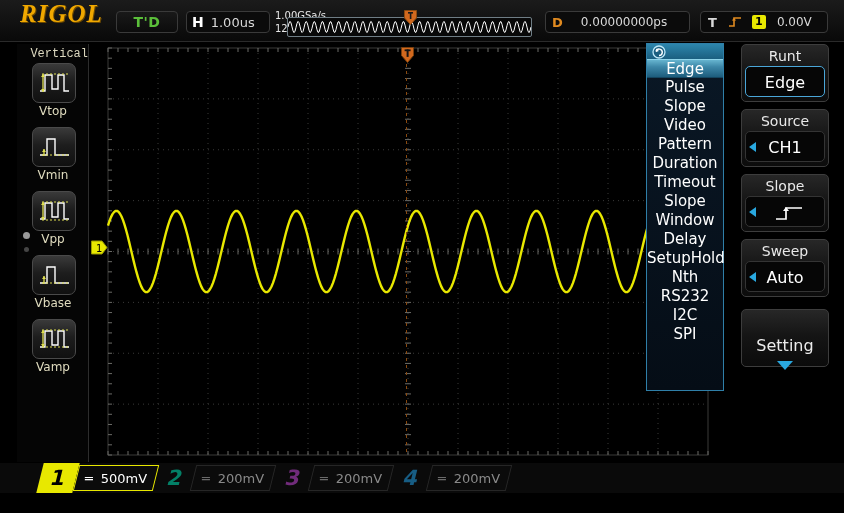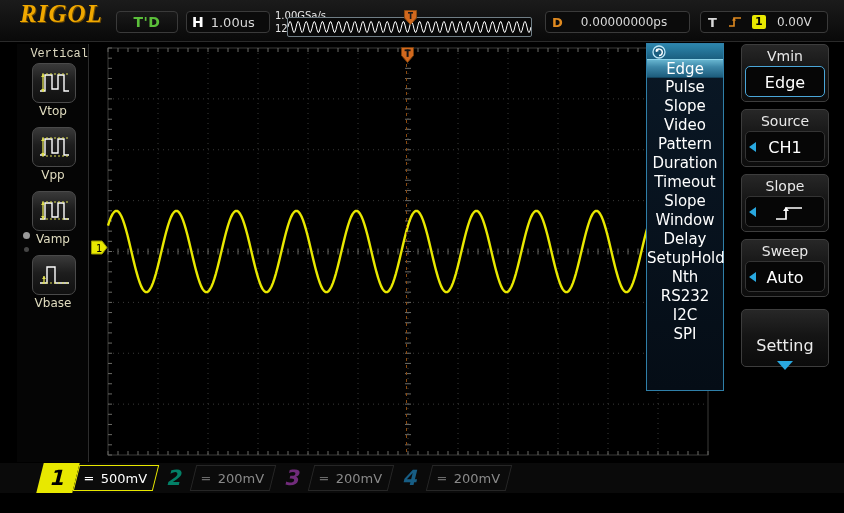--- a/index.html
+++ b/index.html
@@ -257,60 +257,71 @@
           <path d="M7 27 L12 27 L12 11 L19 11 L19 25 L25 25 L25 11 L31 11 L31 27 L36 27" fill="none" stroke="#ffffff" stroke-width="1.4"></path>
           <path d="M9 10 H35" stroke="#dede50" stroke-width="1" stroke-dasharray="2 2"></path>
           <path d="M10 10 V28" stroke="#dede50" stroke-width="1.3"></path>
           <path d="M10 10 l-2 3 h4 z" fill="#dede50"></path>
           <path d="M10 28 l-2 -3 h4 z" fill="#dede50"></path>
         </svg>
       </div>
       <div class="sb-label">Vtop</div>
     </div>
 
+    <div class="sb-item">
+      <div class="sb-btn">
+        <svg width="42" height="38" viewBox="0 0 42 38">
+          <path d="M7 27 L14 27 L14 11 L22 11 L22 27 L36 27" fill="none" stroke="#ffffff" stroke-width="1.4"></path>
+          <path d="M9 27 H35" stroke="#dede50" stroke-width="1" stroke-dasharray="2 2"></path>
+          <path d="M11 21 V28" stroke="#dede50" stroke-width="1.3"></path>
+          <path d="M11 21 l-2 3 h4 z" fill="#dede50"></path>
+        </svg>
+      </div>
+      <div class="sb-label">Vmin</div>
+    </div>
 
     <div class="sb-item">
       <div class="sb-btn">
         <svg width="42" height="38" viewBox="0 0 42 38">
           <path d="M7 27 L12 27 L12 11 L19 11 L19 25 L25 25 L25 11 L31 11 L31 27 L36 27" fill="none" stroke="#ffffff" stroke-width="1.4"></path>
           <path d="M9 10 H35" stroke="#dede50" stroke-width="1" stroke-dasharray="2 2"></path>
           <path d="M9 28 H35" stroke="#dede50" stroke-width="1" stroke-dasharray="2 2"></path>
           <path d="M10 10 V28" stroke="#dede50" stroke-width="1.3"></path>
           <path d="M10 10 l-2 3 h4 z" fill="#dede50"></path>
           <path d="M10 28 l-2 -3 h4 z" fill="#dede50"></path>
         </svg>
       </div>
       <div class="sb-label">Vpp</div>
     </div>
 
 
     <div class="sb-item">
       <div class="sb-btn">
         <svg width="42" height="38" viewBox="0 0 42 38">
+          <path d="M7 27 L14 27 L14 11 L22 11 L22 27 L36 27" fill="none" stroke="#ffffff" stroke-width="1.4"></path>
+          <path d="M9 27 H35" stroke="#dede50" stroke-width="1" stroke-dasharray="2 2"></path>
+          <path d="M11 20 V28" stroke="#dede50" stroke-width="1.3"></path>
+          <path d="M11 20 l-2 3 h4 z" fill="#dede50"></path>
+        </svg>
+      </div>
+      <div class="sb-label">Vbase</div>
+    </div>
+
+    <div class="sb-item">
+      <div class="sb-btn">
+        <svg width="42" height="38" viewBox="0 0 42 38">
           <path d="M7 27 L12 27 L12 11 L19 11 L19 25 L25 25 L25 11 L31 11 L31 27 L36 27" fill="none" stroke="#ffffff" stroke-width="1.4"></path>
           <path d="M9 10 H35" stroke="#dede50" stroke-width="1" stroke-dasharray="2 2"></path>
           <path d="M9 27 H35" stroke="#dede50" stroke-width="1" stroke-dasharray="2 2"></path>
           <path d="M10 10 V27" stroke="#dede50" stroke-width="1.3"></path>
           <path d="M10 10 l-2 3 h4 z" fill="#dede50"></path>
           <path d="M10 27 l-2 -3 h4 z" fill="#dede50"></path>
         </svg>
       </div>
       <div class="sb-label">Vamp</div>
-    </div>
-
-    <div class="sb-item">
-      <div class="sb-btn">
-        <svg width="42" height="38" viewBox="0 0 42 38">
-          <path d="M7 27 L14 27 L14 11 L22 11 L22 27 L36 27" fill="none" stroke="#ffffff" stroke-width="1.4"></path>
-          <path d="M9 27 H35" stroke="#dede50" stroke-width="1" stroke-dasharray="2 2"></path>
-          <path d="M11 20 V28" stroke="#dede50" stroke-width="1.3"></path>
-          <path d="M11 20 l-2 3 h4 z" fill="#dede50"></path>
-        </svg>
-      </div>
-      <div class="sb-label">Vbase</div>
     </div>
 
     <div class="sb-dot dot-a"></div>
     <div class="sb-dot dot-b"></div>
   </div>
 
   <div class="gridarea">
     <svg width="626" height="418" viewBox="0 0 626 418">
       <g id="gridlayer">
           <rect x="18" y="4" width="600" height="407" fill="#000" stroke="#3a3a38" stroke-width="1"></rect>
@@ -635,21 +646,21 @@
         <div class="tl-item">Nth</div>
         <div class="tl-item">RS232</div>
         <div class="tl-item">I2C</div>
         <div class="tl-item">SPI</div>
       </div>
   </div>
 
   <div class="rpanel">
 
     <div class="mgroup">
-      <div class="mtitle">Vmin</div>
+      <div class="mtitle">Runt</div>
       <div class="mvalbox hl">
         <div class="mval">Edge</div>
       </div>
     </div>
 
     <div class="mgroup">
       <div class="mtitle">Source</div>
       <div class="mvalbox">
         <div class="lcaret"></div>
         <div class="mval">CH1</div>

